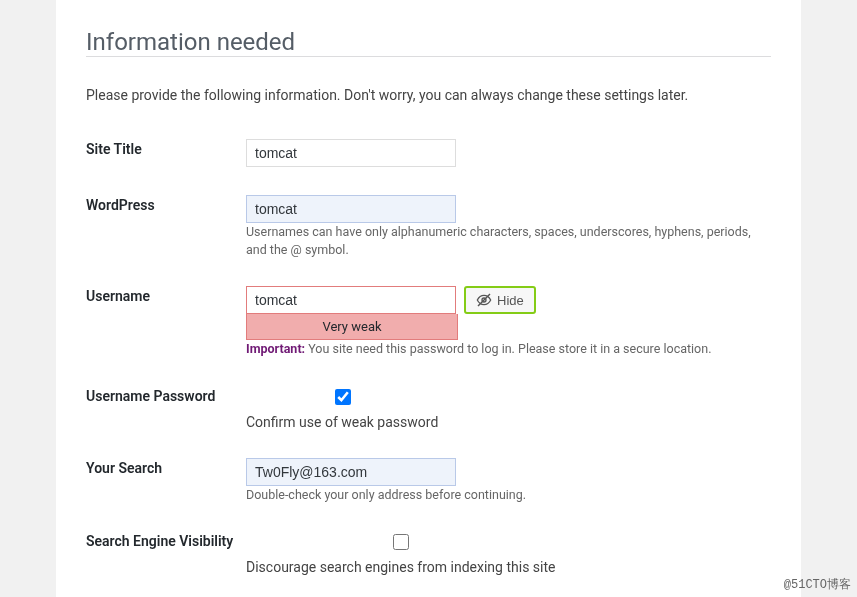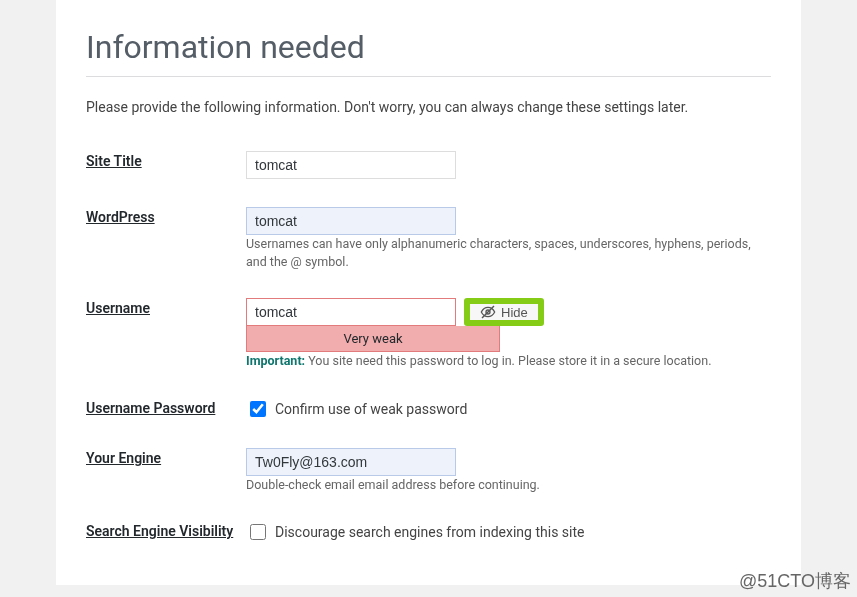--- a/index.html
+++ b/index.html
@@ -24,44 +24,42 @@
     top: 0;
   }
   .intro {
     color: #444;
     font-size: 14px;
     line-height: 1.55;
     margin: 8px 0 18px 0;
   }
   h1.section {
     font-weight: 400;
-    font-size: 32px;
+    font-size: 24px;
     color: #555d66;
     margin: 18px 0 6px 0;
-    padding-bottom: 10px;
     border-bottom: 1px solid #dcdcde;
   }
   .subintro {
     color: #444;
     font-size: 14px;
-    margin: 22px 0 26px 0;
+    margin: 30px 0 26px 0;
   }
   table.form-table {
     width: 100%;
     border-collapse: collapse;
   }
   table.form-table th {
     text-align: left;
     vertical-align: top;
     width: 160px;
     padding: 12px 10px 18px 0;
     font-weight: 600;
     color: #23282d;
     font-size: 14px;
-    text-decoration: underline;
   }
   table.form-table td {
     padding: 10px 0 18px 0;
     vertical-align: top;
   }
   input.text-input {
     width: 210px;
     height: 28px;
     padding: 3px 8px;
     font-size: 14px;
@@ -82,69 +80,70 @@
   input.pw-input {
     width: 210px;
     height: 28px;
     padding: 3px 8px;
     font-size: 14px;
     border: 1px solid #e27c7c;
     background: #fff;
     color: #32373c;
   }
   .strength {
-    width: 254px;
+    width: 212px;
     text-align: center;
     font-size: 13px;
     padding: 5px 0;
     background: #f1adad;
     border: 1px solid #e27c7c;
     border-top: none;
     color: #23282d;
   }
   button.hide-btn {
     height: 28px;
     padding: 0 10px;
     font-size: 13px;
     background: #f7f7f7;
-    border: 6px solid #84cc16;
+    border: 2px solid #84cc16;
     border-radius: 3px;
     color: #555;
     cursor: pointer;
     display: inline-flex;
     align-items: center;
     gap: 5px;
   }
   button.hide-btn .eye-icon {
     width: 16px; height: 16px; display: inline-block;
   }
   .hint {
     font-size: 12.5px;
     color: #666;
     line-height: 1.4;
   }
-  .hint strong { color: #0f766e; }
+  .hint strong { color: #701a75; }
   label.cb-label {
     font-size: 14px;
     color: #444;
     display: inline-flex;
     align-items: center;
     gap: 6px;
+    flex-direction: column;
   }
   input[type=checkbox] {
     width: 16px; height: 16px;
     border: 1px solid #b4b9be;
   }
   .watermark {
     position: absolute;
     right: 6px;
     bottom: 4px;
-    font-size: 18px;
+    font-size: 12px;
     color: #666;
-    font-family: Liberation Sans, sans-serif;
+    font-family: Liberation Mono, monospace;
   }
 </style>
 </head>
 <body>
 
 <div class="card">
 
 
   <h1 class="section">Information needed</h1>
 
@@ -197,24 +196,24 @@
       <th>Username Password</th>
       <td>
         <label class="cb-label">
           <input type="checkbox" checked="" style="">
           <span>Confirm use of weak password</span>
         </label>
       </td>
     </tr>
 
     <tr>
-      <th>Your Engine</th>
+      <th>Your Search</th>
       <td>
         <input type="text" class="text-input blue" value="Tw0Fly@163.com" style="">
-        <div class="hint">Double-check email email address before continuing.</div>
+        <div class="hint">Double-check your only address before continuing.</div>
       </td>
     </tr>
 
     <tr>
       <th>Search Engine Visibility</th>
       <td>
         <label class="cb-label">
           <input type="checkbox" style="">
           <span>Discourage search engines from indexing this site</span>
         </label>

